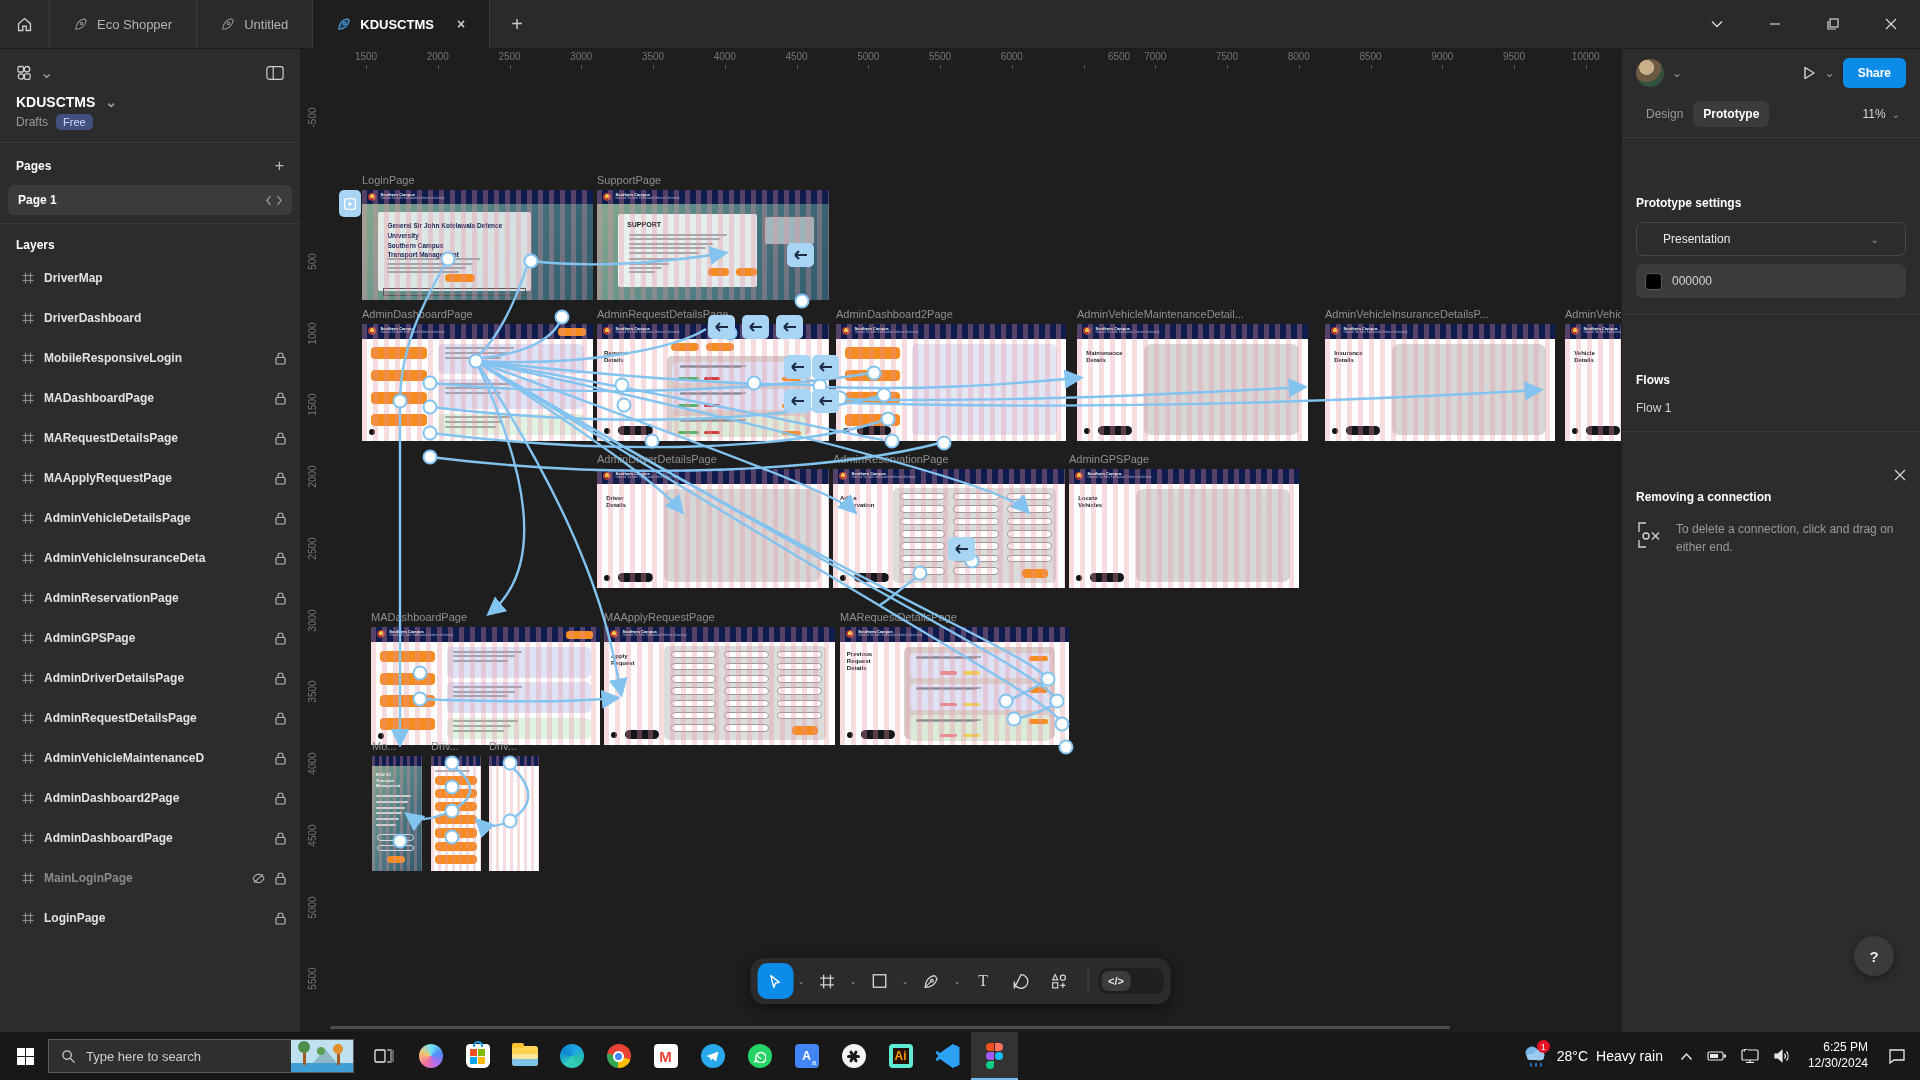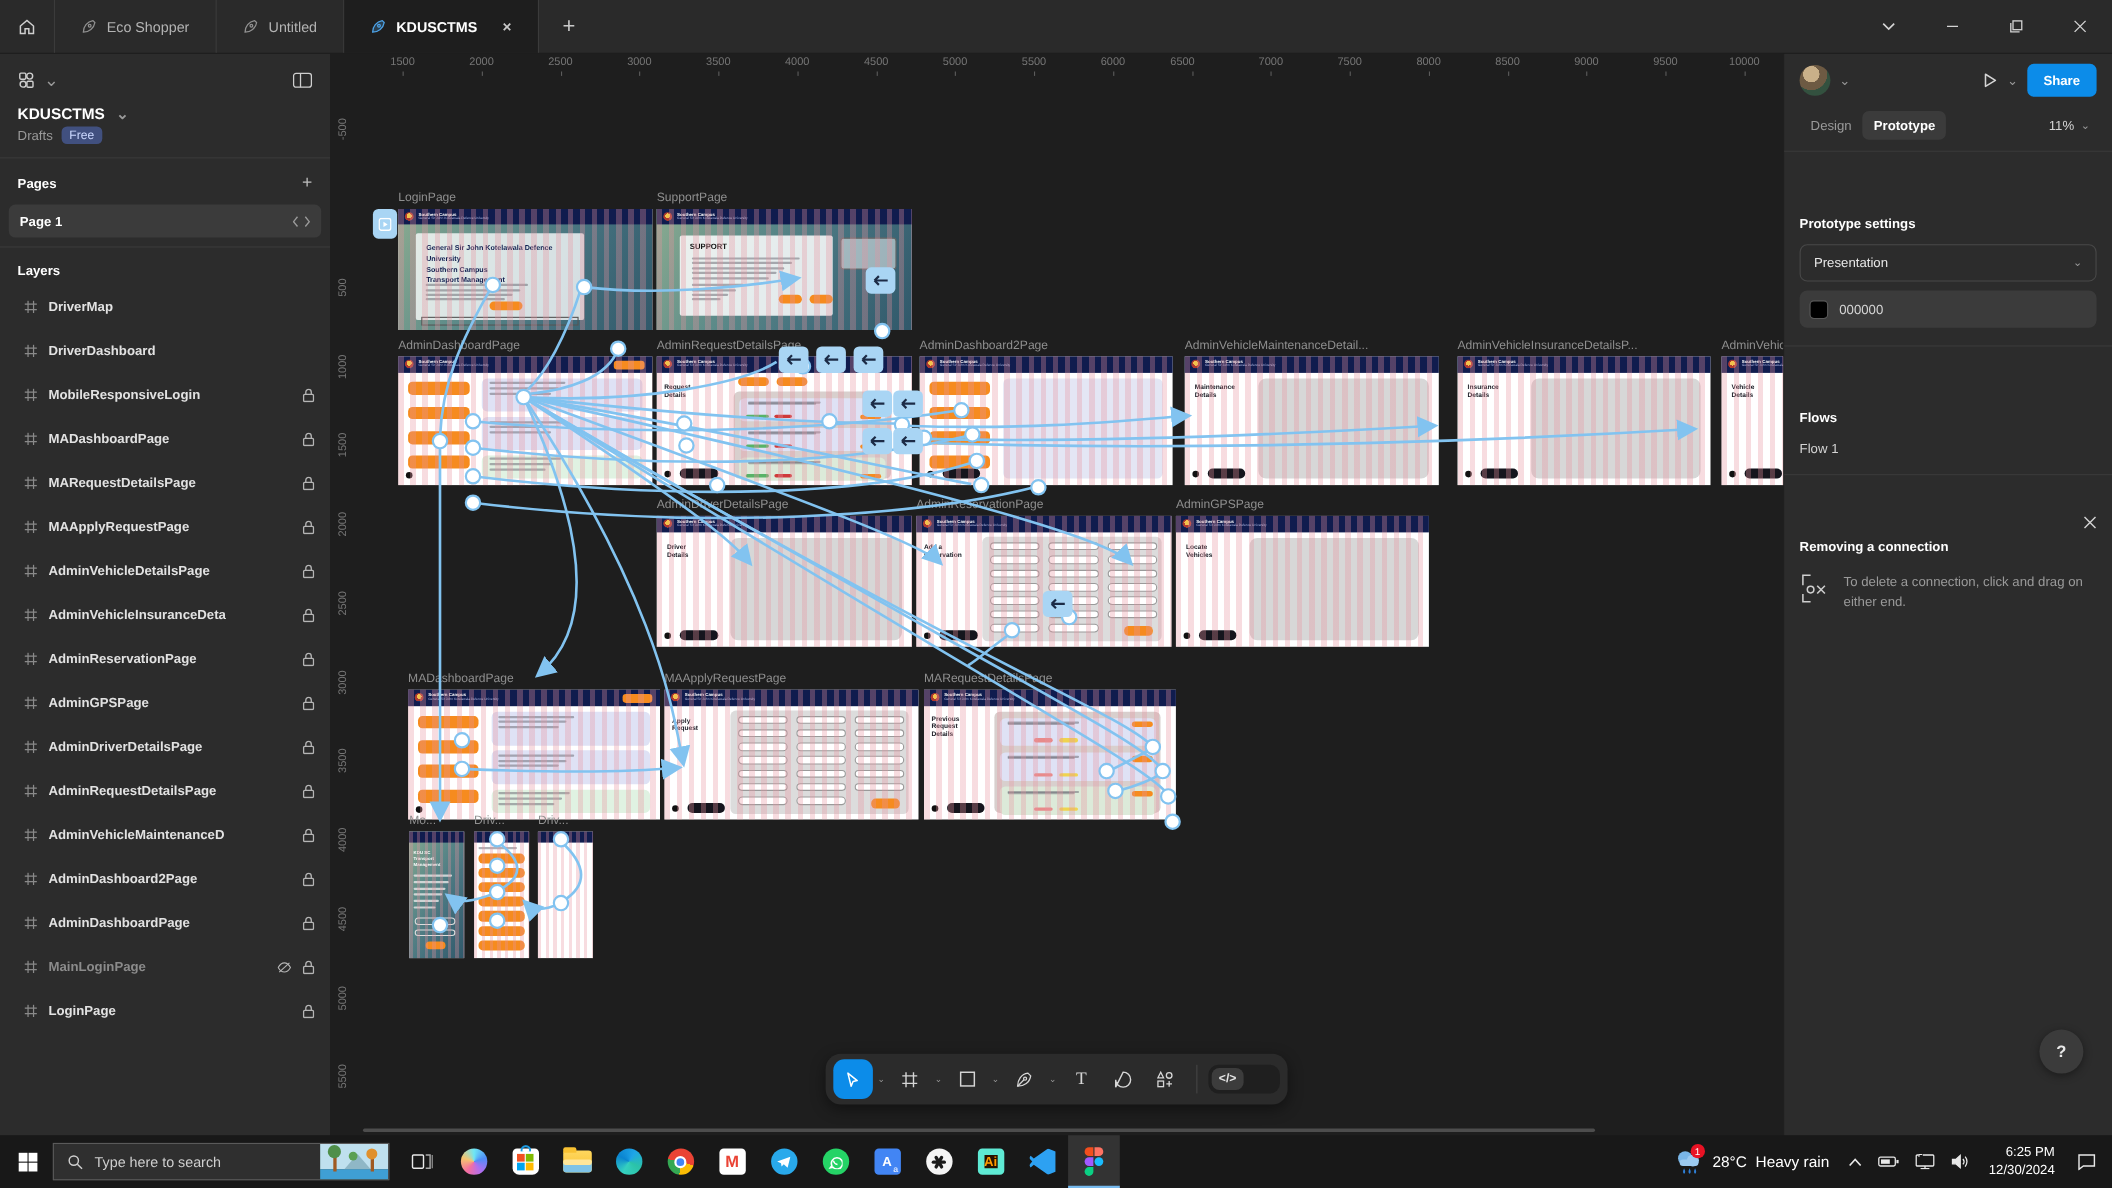--- a/index.html
+++ b/index.html
@@ -87,21 +87,21 @@
      background:radial-gradient(circle at 38% 30%, #c9b089 0 28%, #6d5a43 29% 55%, #33513f 56% 100%); }
   .rp-head .sp, .rp-tabs .sp { flex:1; }
   .play-ic { color:#d4d4d4; cursor:pointer; }
   .share-btn { background:#0c8ce9; color:#fff; font-size:12px; font-weight:600; border:none; border-radius:6px; padding:8px 15px; cursor:pointer; }
   .rp-tabs { padding:4px 14px 10px; gap:0; border-bottom:1px solid #3a3a3a; }
   .rp-tab { padding:6px 10px; border-radius:6px; color:#9a9a9a; cursor:pointer; }
   .rp-tab.active { background:#3b3b3b; color:#fff; font-weight:700; }
   .zoom-box { display:flex; align-items:center; gap:6px; color:#d4d4d4; cursor:pointer; padding:4px 6px; }
   .rp-sect { padding:14px 14px 16px; border-bottom:1px solid #3a3a3a; }
   .rp-sect h3 { font-size:12px; font-weight:700; color:#fff;margin-top:44px; }
-  .select-box { margin-top:12px; height:34px; border:1px solid #484848; border-radius:7px; display:flex; align-items:center; padding:0 12px; color:#e8e8e8; cursor:pointer; }
+  .select-box { margin-top:12px; height:34px; border:1px solid #484848; border-radius:7px; display:flex; align-items:center; padding:0 26px; color:#e8e8e8; cursor:pointer; }
   .select-box .sp { flex:1; }
   .color-box { margin-top:8px; height:34px; background:#3b3b3b; border-radius:7px; display:flex; align-items:center; gap:10px; padding:0 9px; cursor:pointer; }
   .swatch { width:17px; height:17px; background:#000; border:1px solid #5a5a5a; border-radius:4px; }
   .flow-item { margin-top:14px; color:#d4d4d4; cursor:pointer; }
   .tip-head { display:flex; align-items:center; justify-content:space-between; }
   .tip-body { display:flex; gap:14px; margin-top:16px; color:#9a9a9a; line-height:1.5; }
   .help-fab { position:absolute; right:26px; bottom:56px; width:40px; height:40px; border-radius:50%; background:#3b3b3b; color:#e8e8e8;
      display:flex; align-items:center; justify-content:center; font-size:15px; font-weight:700; box-shadow:0 2px 8px rgba(0,0,0,.4); cursor:pointer; }
 
   
@@ -458,21 +458,21 @@
         <span style="left: 424.75px;">4000</span>
         <i style="left: 424.75px;"></i>
         <span style="left: 496.5px;">4500</span>
         <i style="left: 496.5px;"></i>
         <span style="left: 568.25px;">5000</span>
         <i style="left: 568.25px;"></i>
         <span style="left: 640px;">5500</span>
         <i style="left: 640px;"></i>
         <span style="left: 711.75px;">6000</span>
         <i style="left: 711.75px;"></i>
-        <span style="left: 775px;">6500</span>
+        <span style="left: 819px;">6500</span>
         <i style="left: 783.5px;"></i>
         <span style="left: 855.25px;">7000</span>
         <i style="left: 855.25px;"></i>
         <span style="left: 927px;">7500</span>
         <i style="left: 927px;"></i>
         <span style="left: 998.75px;">8000</span>
         <i style="left: 998.75px;"></i>
         <span style="left: 1070.5px;">8500</span>
         <i style="left: 1070.5px;"></i>
         <span style="left: 1142.25px;">9000</span>
@@ -1173,21 +1173,21 @@
         <span style="width:24px;height:24px;background:#4285f4;border-radius:4px;position:relative;display:flex;align-items:center;justify-content:center;color:#fff;font-weight:800;font-size:12px">A<span style="position:absolute;right:2px;bottom:1px;font-size:8px;color:#cfe0ff">a</span></span>
       </div>
       <div class="tb-app">
         <span style="width:24px;height:24px;border-radius:50%;background:#f4f4f4;display:flex;align-items:center;justify-content:center;position:relative">
           <span style="position:absolute;width:13px;height:3px;background:#1a1a1a;border-radius:2px"></span>
           <span style="position:absolute;width:13px;height:3px;background:#1a1a1a;border-radius:2px;transform:rotate(60deg)"></span>
           <span style="position:absolute;width:13px;height:3px;background:#1a1a1a;border-radius:2px;transform:rotate(120deg)"></span>
         </span>
       </div>
       <div class="tb-app">
-        <span style="width:24px;height:24px;background:#261201;border:6px solid #5eead4;border-radius:4px;display:flex;align-items:center;justify-content:center;color:#ff9a00;font-weight:800;font-size:12px">Ai</span>
+        <span style="width:24px;height:24px;background:#261201;border:4px solid #5eead4;border-radius:4px;display:flex;align-items:center;justify-content:center;color:#ff9a00;font-weight:800;font-size:12px">Ai</span>
       </div>
       <div class="tb-app">
         <span style="width:24px;height:24px;display:block;background:#2da1f2;clip-path:polygon(72% 0,100% 12%,100% 88%,72% 100%,18% 62%,6% 72%,0 64%,12% 50%,0 36%,6% 28%,18% 38%)"></span>
       </div>
       <div class="tb-app active-app">
         <span style="display:flex;flex-direction:column;gap:1px">
           <span style="display:flex;gap:1px">
             <i style="width:8px;height:8px;background:#f24e1e;border-radius:4px 0 0 4px"></i>
             <i style="width:8px;height:8px;background:#ff7262;border-radius:0 4px 4px 0"></i>
           </span>

